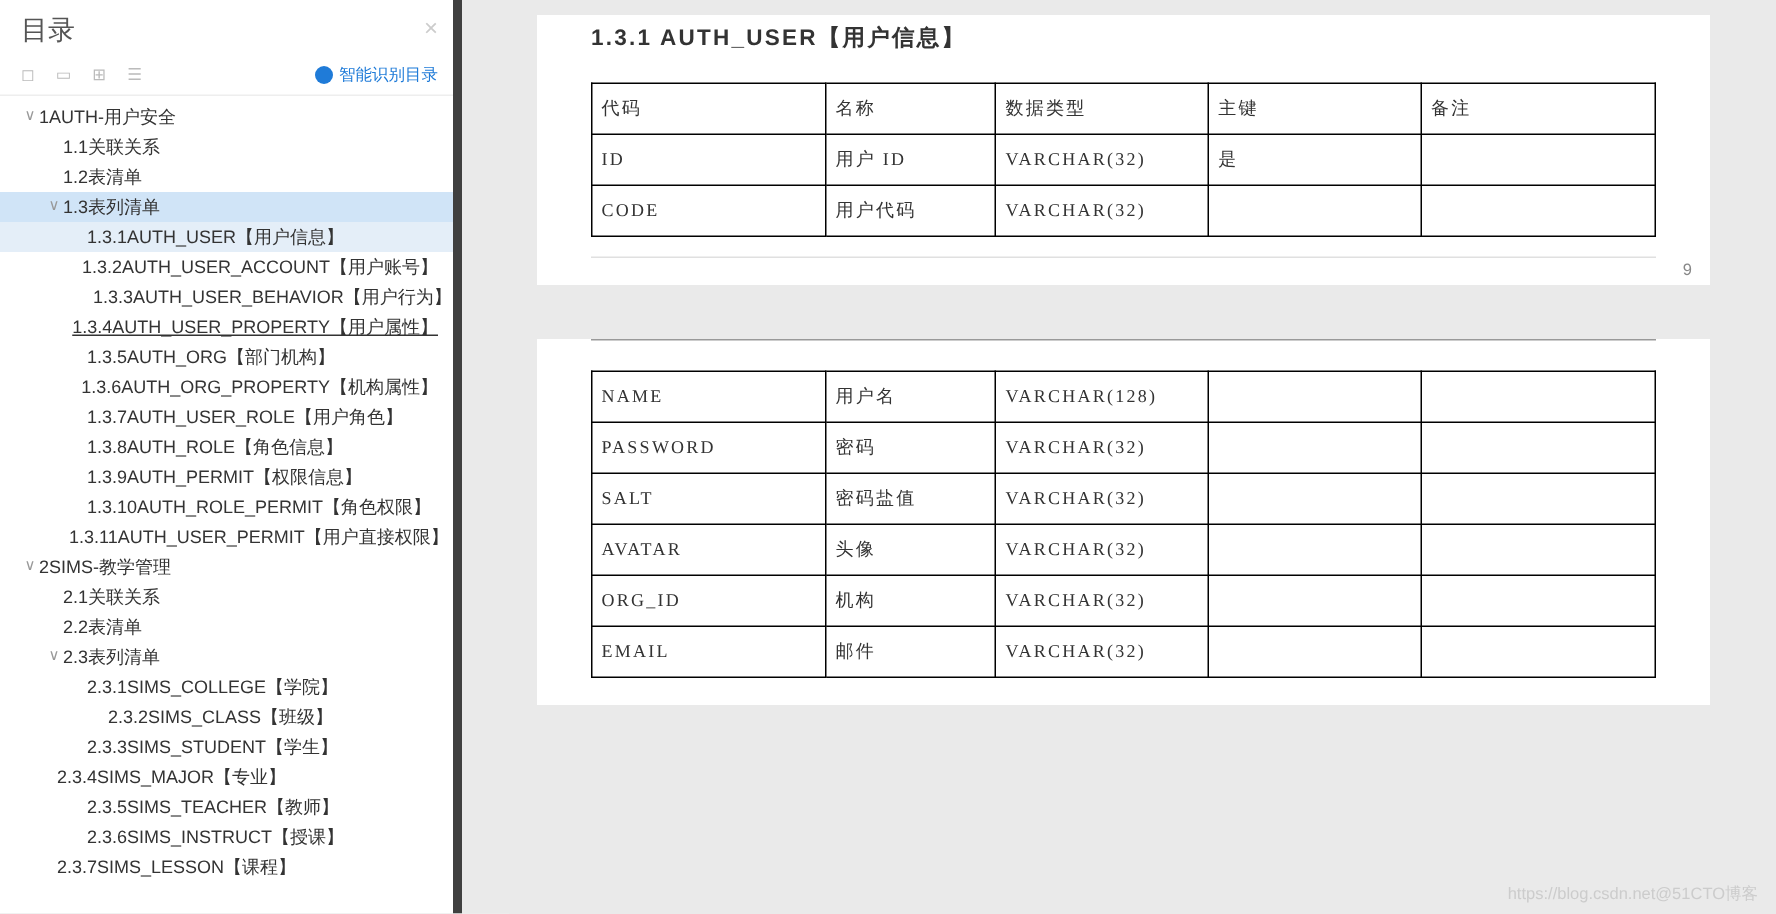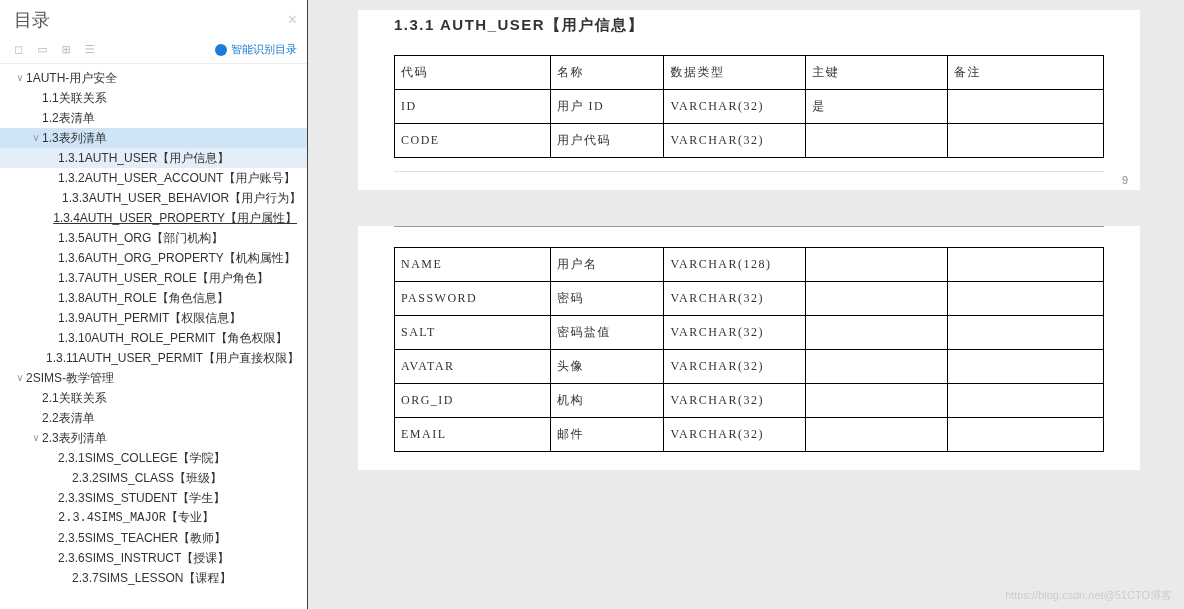--- a/index.html
+++ b/index.html
@@ -9,21 +9,21 @@
       background: #f0f0f0;
       display: flex;
       height: 609px;
       width: 1184px;
       overflow: hidden;
       color: #333;
     }
     .sidebar {
       width: 308px;
       background: #fff;
-      border-right: 1px solid #404040;
+      border-right: 6px solid #404040;
       display: flex;
       flex-direction: column;
     }
     .sidebar-header {
       padding: 8px 10px 8px 14px;
       display: flex;
       align-items: center;
       justify-content: space-between;
     }
     .sidebar-title {
@@ -224,33 +224,33 @@
         <span class="lbl">2.3.1SIMS_COLLEGE【学院】</span>
       </div>
       <div class="tree-row" style="padding-left: 60px;">
         <span class="tw"></span>
         <span class="lbl">2.3.2SIMS_CLASS【班级】</span>
       </div>
       <div class="tree-row" style="padding-left: 46px;">
         <span class="tw"></span>
         <span class="lbl">2.3.3SIMS_STUDENT【学生】</span>
       </div>
-      <div class="tree-row" style="padding-left: 46px; font-family: Liberation Mono, monospace;">
+      <div class="tree-row" style="padding-left: 26px;">
         <span class="tw"></span>
         <span class="lbl">2.3.4SIMS_MAJOR【专业】</span>
       </div>
       <div class="tree-row" style="padding-left: 46px;">
         <span class="tw"></span>
         <span class="lbl">2.3.5SIMS_TEACHER【教师】</span>
       </div>
       <div class="tree-row" style="padding-left: 46px;">
         <span class="tw"></span>
         <span class="lbl">2.3.6SIMS_INSTRUCT【授课】</span>
       </div>
-      <div class="tree-row" style="padding-left: 60px;">
+      <div class="tree-row" style="padding-left: 26px;">
         <span class="tw"></span>
         <span class="lbl">2.3.7SIMS_LESSON【课程】</span>
       </div>
     </div>
 </div>
 
 <div class="content">
   <div class="page page-top">
     <div class="doc-heading">1.3.1  AUTH_USER【用户信息】</div>
     <table class="doc-table">

